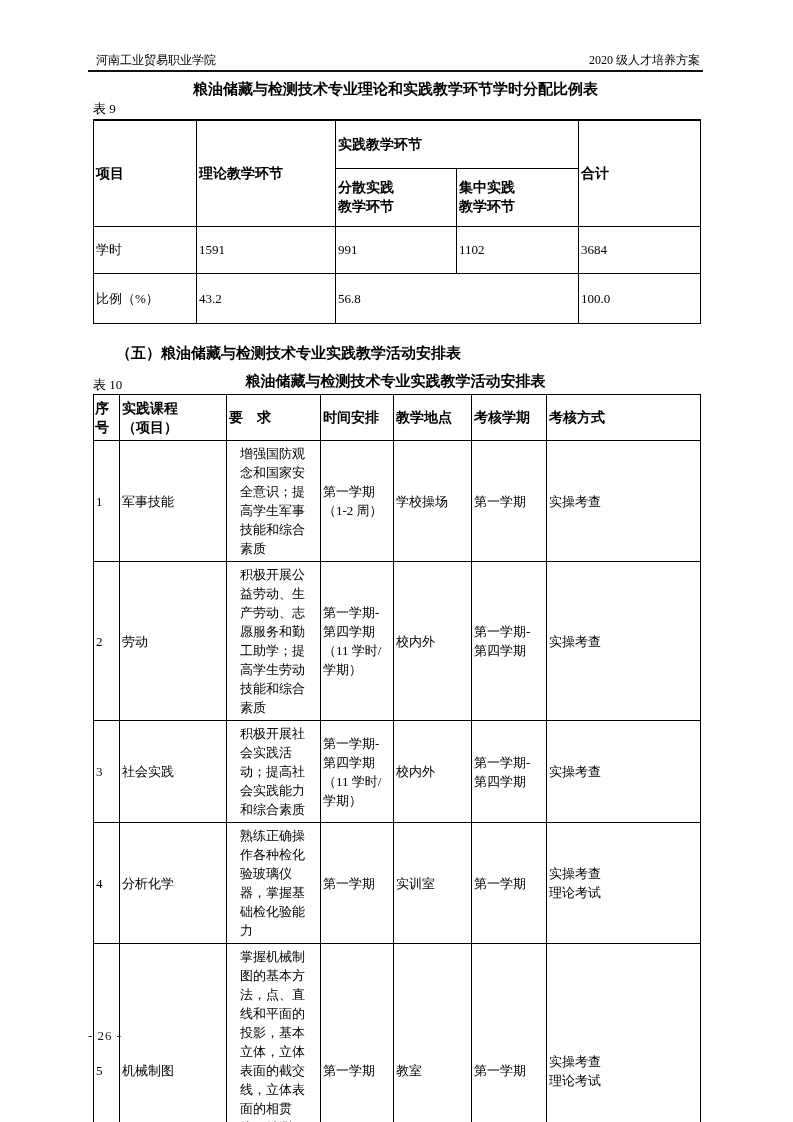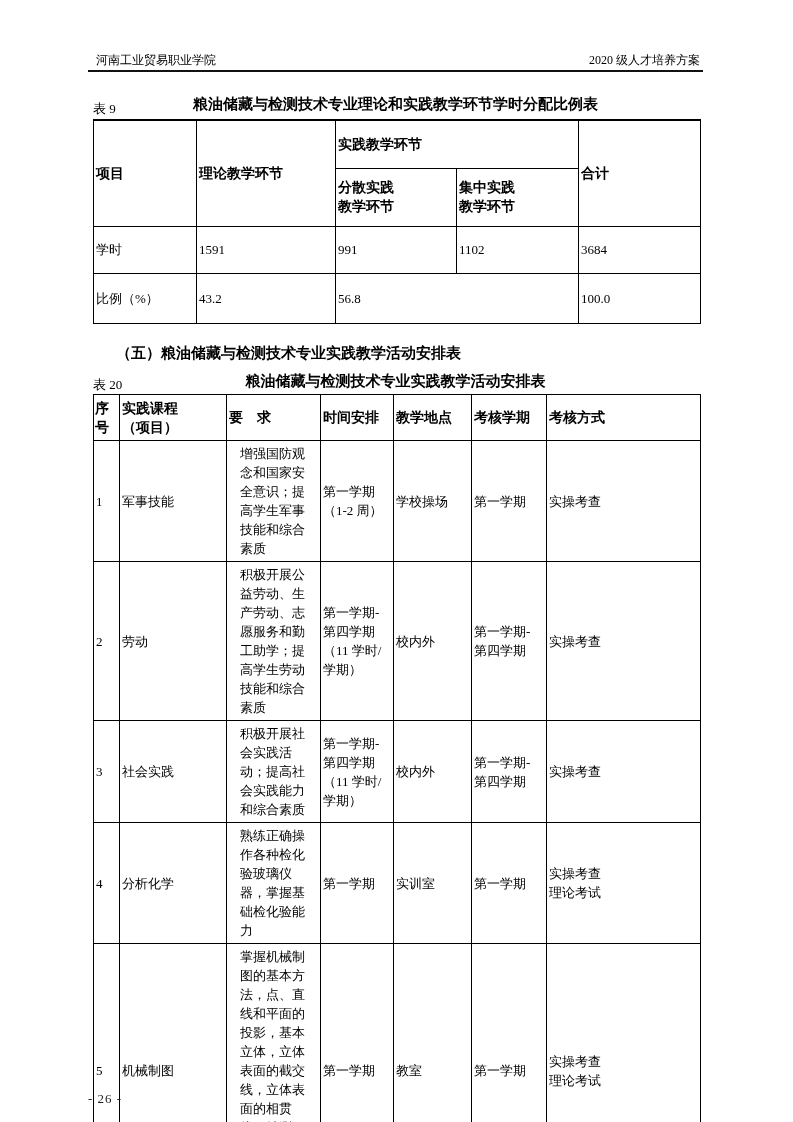--- a/index.html
+++ b/index.html
@@ -23,25 +23,25 @@
   }
   .t9{top:119px;border-top:2px solid #000;}
   .t10{top:394px;}
   td.th{font-weight:700;font-size:14px;}
   td.req{text-align:left;padding:3px 13px;}
 
   .section-heading{
     position:absolute;left:88px;top:344px;width:615px;
     font-size:15px;font-weight:700;padding-left:28px;box-sizing:border-box;
   }
-  .cap9{top:95px;}
+  .cap9{top:80px;}
   .lab9{top:100px;}
   .cap10{top:372px;}
   .lab10{top:376px;}
-  .footer{position:absolute;left:88px;top:1091px;font-size:13px;color:#1a1a1a;letter-spacing:1px;}
+  .footer{position:absolute;left:88px;top:1028px;font-size:13px;color:#1a1a1a;letter-spacing:1px;}
 </style>
 </head>
 <body>
 
 <div class="hdr-left">河南工业贸易职业学院</div>
 <div class="hdr-right">2020 级人才培养方案</div>
 <div class="hdr-rule"></div>
 
 <div class="tbl-caption cap9">粮油储藏与检测技术专业理论和实践教学环节学时分配比例表</div>
 <div class="tbl-label lab9">表 9</div>
@@ -79,21 +79,21 @@
       <td>43.2</td>
       <td colspan="2">56.8</td>
       <td>100.0</td>
     </tr>
   </tbody>
 </table>
 
 <div class="section-heading">（五）粮油储藏与检测技术专业实践教学活动安排表</div>
 
 <div class="tbl-caption cap10">粮油储藏与检测技术专业实践教学活动安排表</div>
-<div class="tbl-label lab10">表 20</div>
+<div class="tbl-label lab10">表 10</div>
 
 <table class="t10">
   <colgroup>
     <col style="width:26px">
       <col style="width:107px">
       <col style="width:94px">
       <col style="width:73px">
       <col style="width:78px">
       <col style="width:75px">
       <col style="width:154px">

